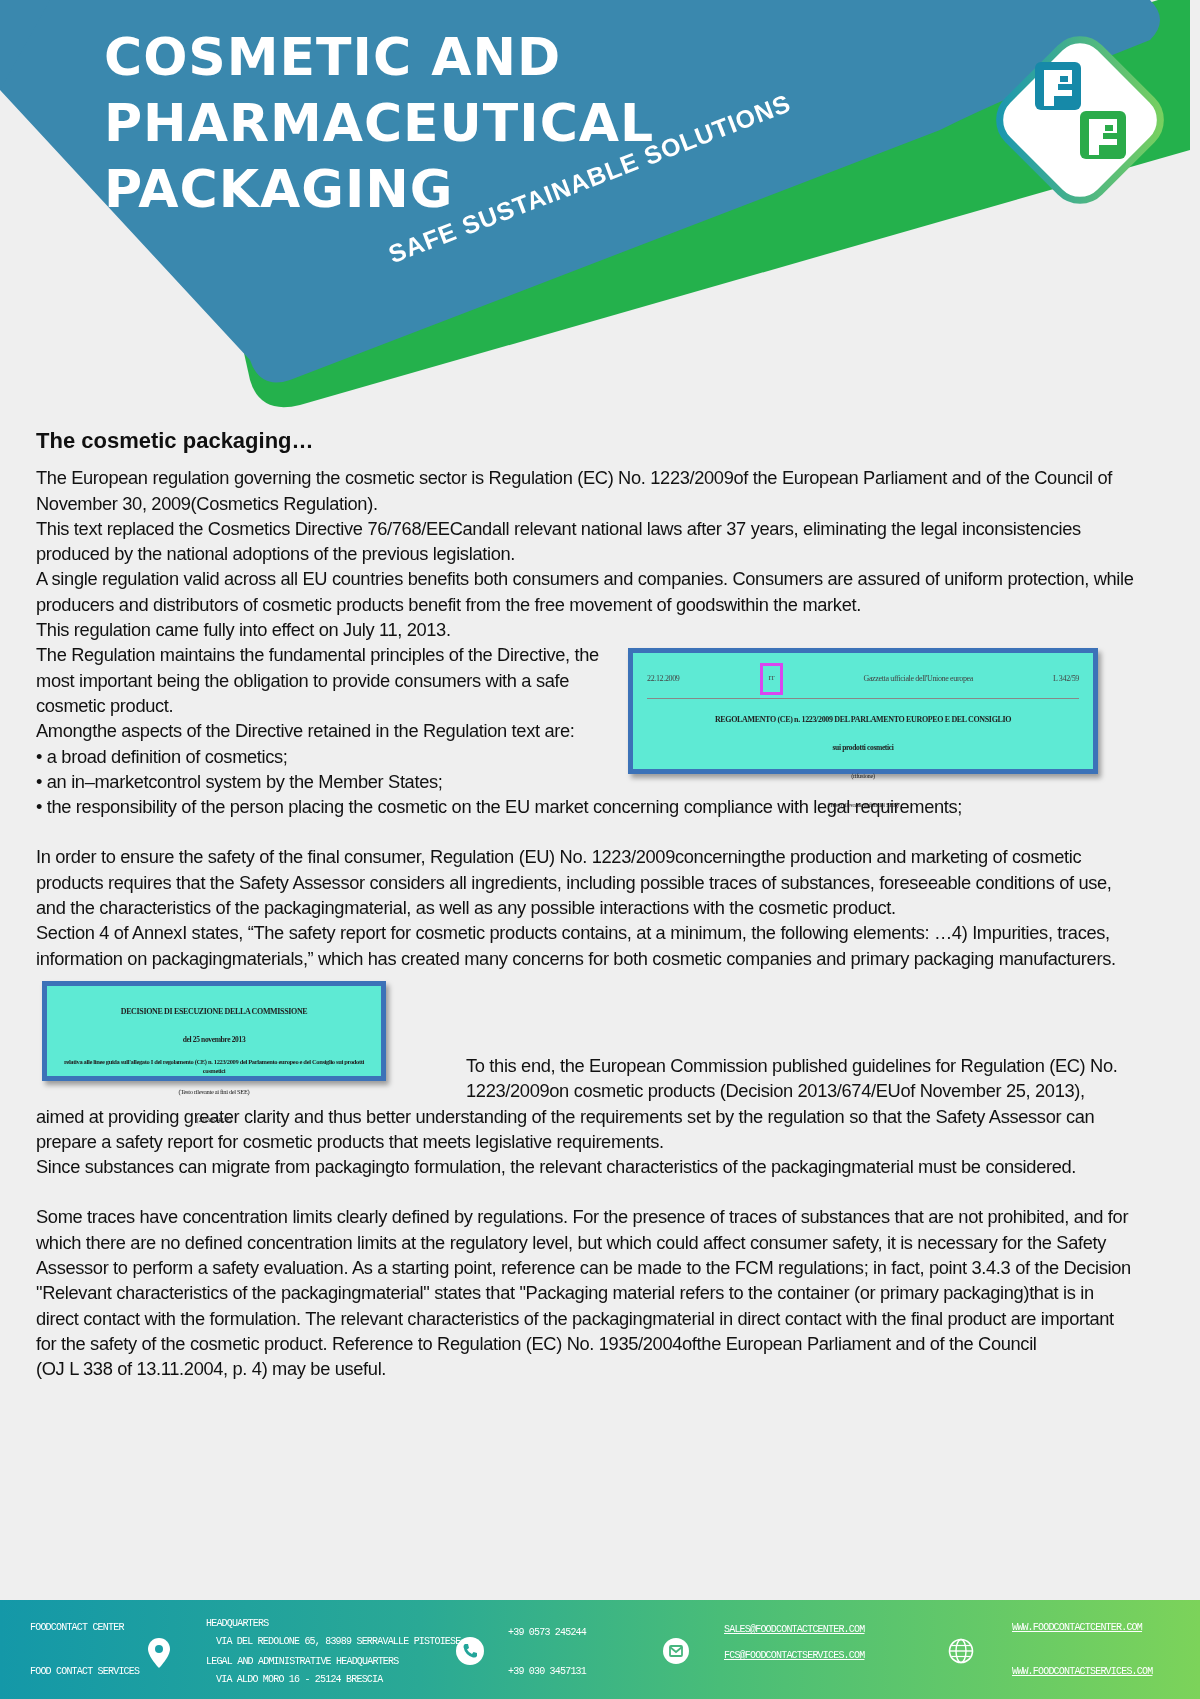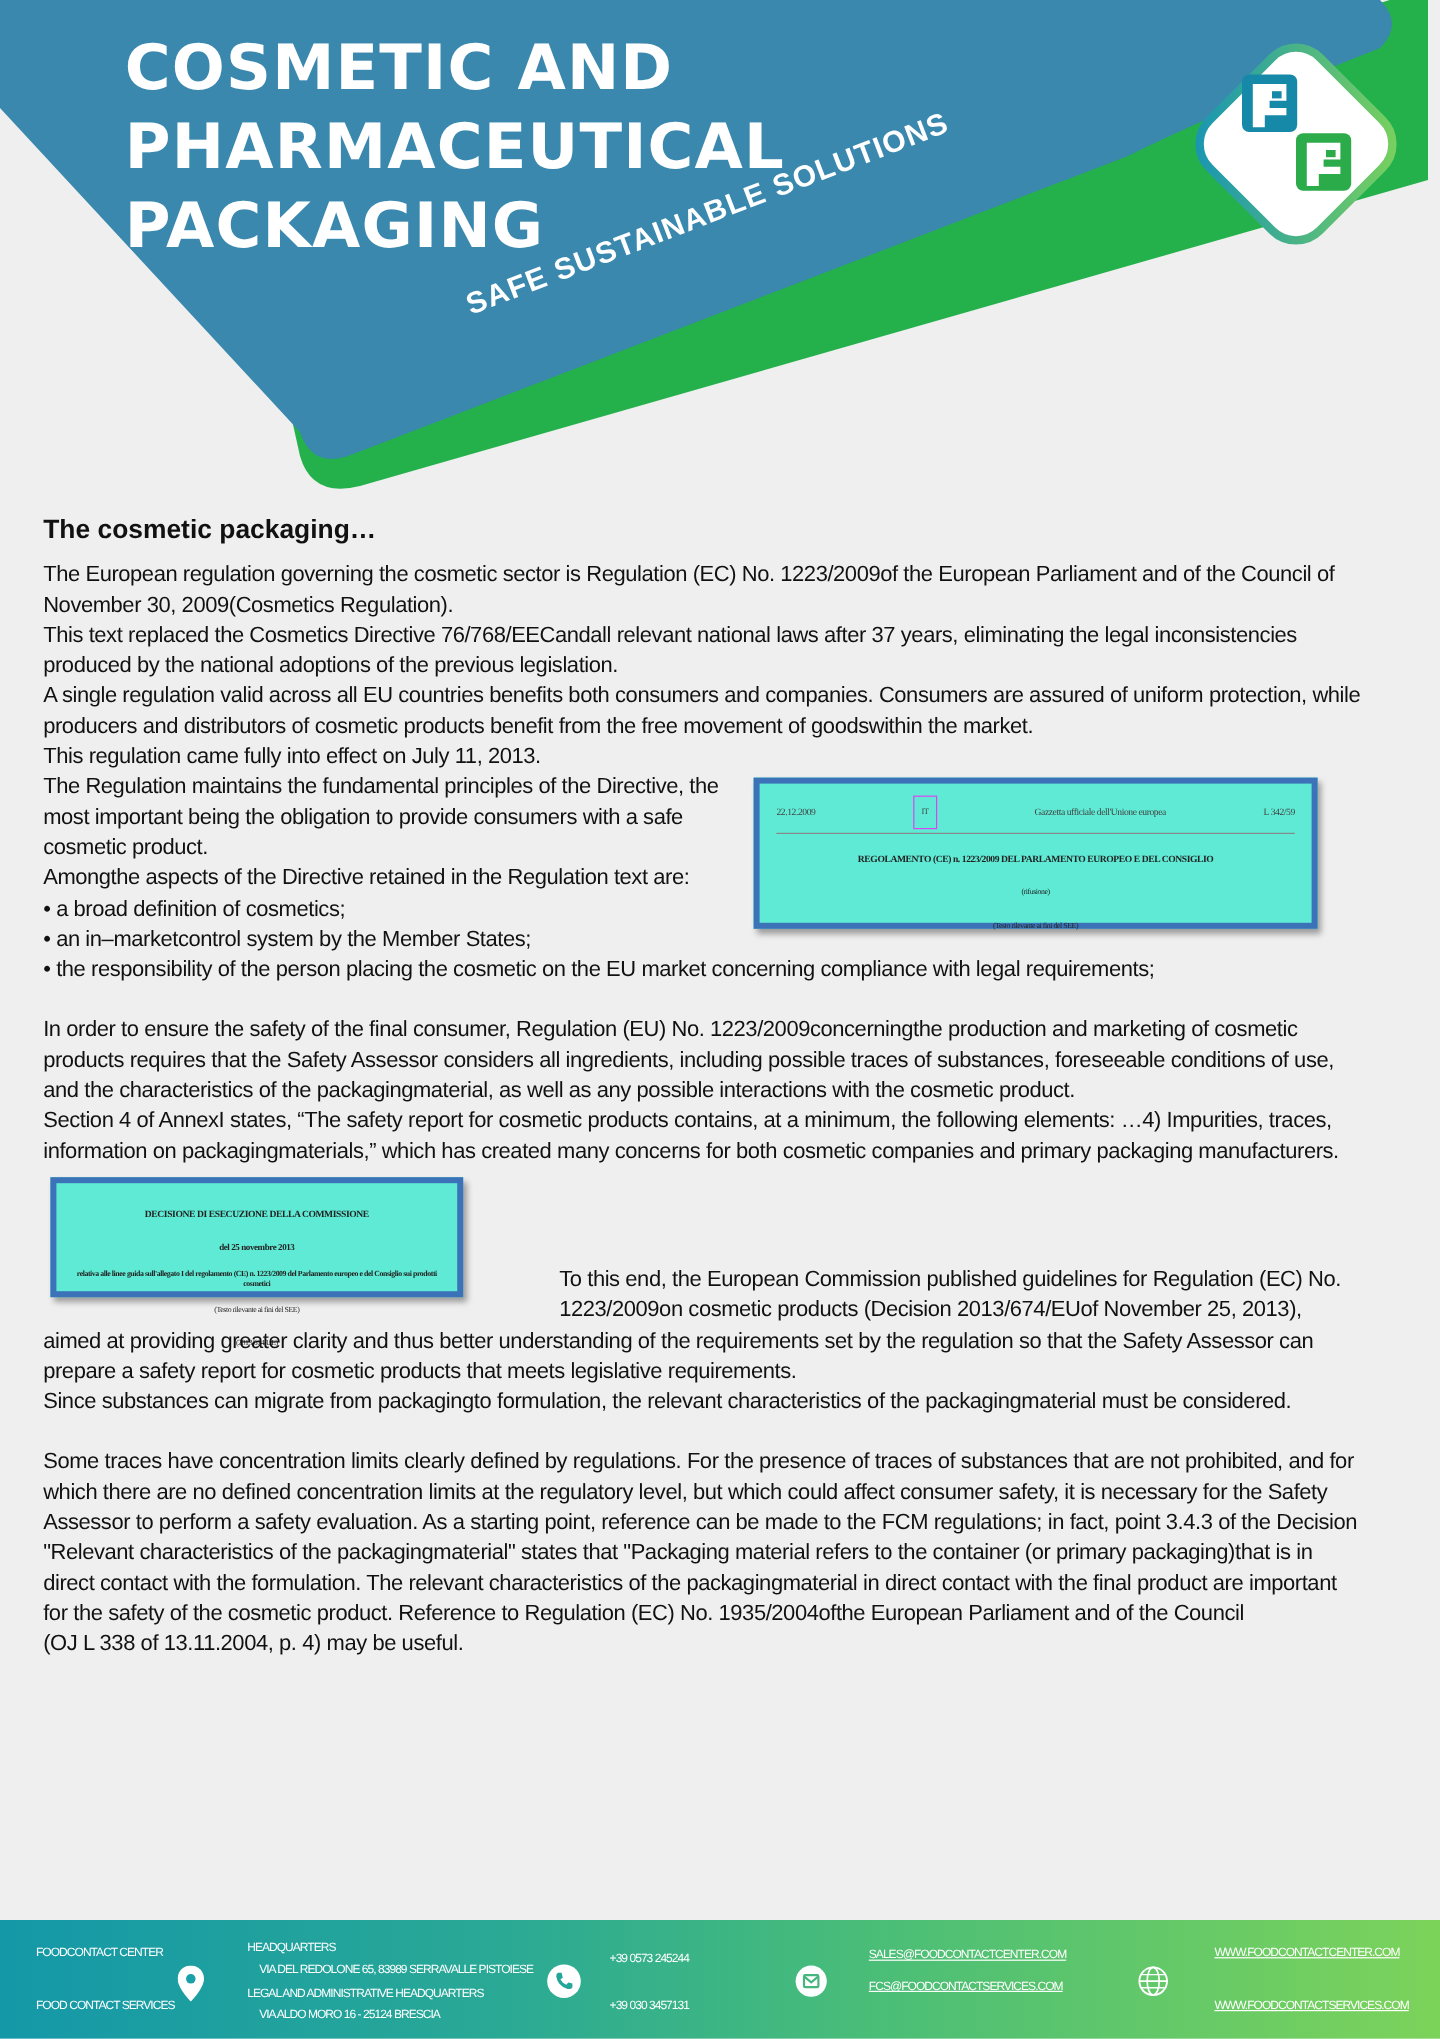--- a/index.html
+++ b/index.html
@@ -48,31 +48,31 @@
     background: #5eead4; border: 5px solid #3c72b8;
     box-shadow: 3px 4px 5px rgba(0,0,0,0.35);
     font-family: "Liberation Serif", serif; color: #222; text-align: center;
     box-sizing: border-box;
   }
   .doc-img .hdrline {
     display: flex; justify-content: space-between; align-items: center;
     font-size: 8px; color: #444; border-bottom: 1px solid #888;
     margin: 10px 14px 8px 14px; padding-bottom: 3px;
   }
-  .doc-img .it-box { border: 1px solid #d946ef; padding: 0 6px; font-size: 7px; }
+  .doc-img .it-box { border: 3px solid #d946ef; padding: 0 6px; font-size: 7px; }
   .doc-img .l1 { font-size: 8px; font-weight: bold; margin: 3px 0; }
   .doc-img .l2 { font-size: 7.5px; font-weight: bold; margin: 3px 0; }
   .doc-img .l3 { font-size: 6.5px; margin: 3px 0; }
   .doc-img .lsmall { font-size: 6.5px; margin: 4px 10px; line-height: 9px; font-weight: bold;}
   .float-left .pad { padding-top: 10px; }
   
   .footer {
     position: absolute; left: 0; top: 1600px; width: 1200px; height: 99px;
     background: linear-gradient(90deg, #1498a8 0%, #2aa995 35%, #49bd78 60%, #7cd35a 100%);
-    color: #fff; font-family: Liberation Sans, sans-serif;
+    color: #fff; font-family: Liberation Mono, monospace;
   }
   .f-text { position: absolute; font-size: 10px; letter-spacing: -0.8px; white-space: nowrap; }
   .f-link { text-decoration: underline; }
   .f-icon { position: absolute; }
 </style>
 </head>
 <body>
 
 <svg class="hdr-green" viewBox="0 0 1200 420" width="1200" height="420">
   <path d="M230 290 L1190 -10 L1190 150 L300 405 Q260 415 250 380 Z" fill="#24b14c"></path>
@@ -113,20 +113,21 @@
   <p>This regulation came fully into effect on July 11, 2013.</p>
 
   <div class="float-right doc-img">
     <div class="hdrline">
       <span>22.12.2009</span>
       <span class="it-box">IT</span>
       <span>Gazzetta ufficiale dell'Unione europea</span>
       <span>L 342/59</span>
     </div>
     <div class="l1">REGOLAMENTO (CE) n. 1223/2009 DEL PARLAMENTO EUROPEO E DEL CONSIGLIO</div>
+    <div class="l2">sui prodotti cosmetici</div>
     <div class="l3">(rifusione)</div>
     <div class="l3">(Testo rilevante ai fini del SEE)</div>
   </div>
 
   <p>The Regulation maintains the fundamental principles of the Directive, the most important being the obligation to provide consumers with a safe cosmetic product.</p>
   <p>Amongthe aspects of the Directive retained in the Regulation text are:</p>
   <p>• a broad definition of cosmetics;</p>
   <p>• an in–marketcontrol system by the Member States;</p>
   <p>• the responsibility of the person placing the cosmetic on the EU market concerning compliance with legal requirements;</p>
   <div class="gap"></div>

